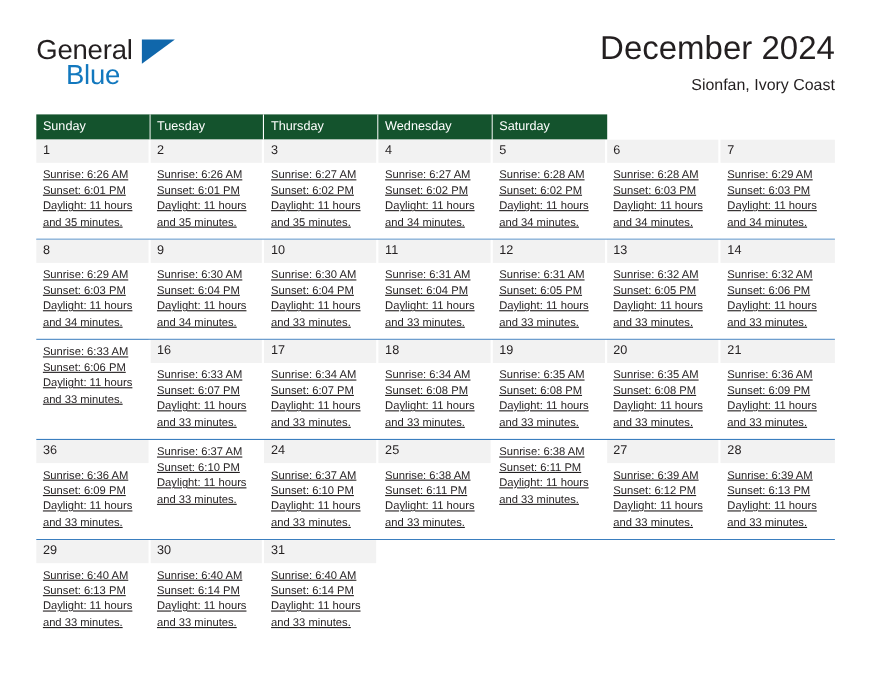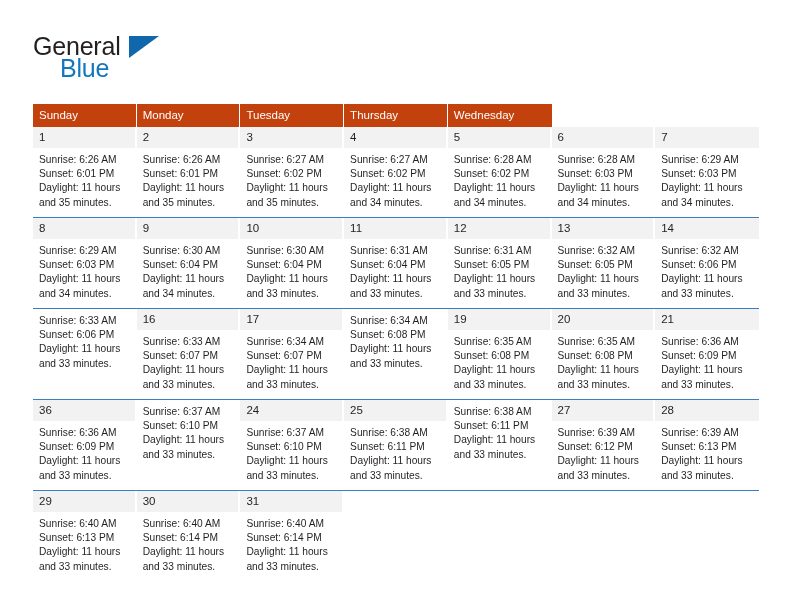--- a/index.html
+++ b/index.html
@@ -92,21 +92,21 @@
     width: 726px;
   }
   .dow-row {
     display: flex;
     width: 100%;
     background: #ffffff;
   }
   .dow {
     width: 103.71px;
     box-sizing: border-box;
-    background: #c2410c;
+    background: #14532d;
     color: #ffffff;
     font-size: 11.5px;
     line-height: 12px;
     padding: 5px 0 6px 6px;
     border-right: 1px solid #ffffff;
   }
   .dow:last-child { border-right: none; }
 
   .week {
     display: flex;
@@ -134,46 +134,51 @@
   }
   .cell.empty .daynum { background: #ffffff; }
 
   .info {
     padding: 5px 4px 0 6px;
     font-size: 10.2px;
     line-height: 14.2px;
     color: #231f20;
     height: 62px;
     box-sizing: border-box;
+    text-decoration: underline;
   }
   .info div { white-space: nowrap; }
 </style>
 </head>
 <body>
 
 <div class="page">
 
   <div class="top">
 
     <div class="logo">
       <span class="logo-general">General</span>
       <span class="logo-tri"></span>
       <span class="logo-blue">Blue</span>
     </div>
 
+    <div class="title-block">
+      <div class="cal-title">December 2024</div>
+      <div class="cal-subtitle">Sionfan, Ivory Coast</div>
+    </div>
 
   </div>
 
   <div class="calendar">
     <div class="dow-row">
         <div class="dow">Sunday</div>
-        <div class="dow">Monday</div>
         <div class="dow">Tuesday</div>
         <div class="dow">Thursday</div>
         <div class="dow">Wednesday</div>
+        <div class="dow">Saturday</div>
       </div>
     <div class="weeks">
         <div class="week first">
           <div class="cell">
             <div class="daynum">1</div>
             <div class="info">
               <div>Sunrise: 6:26 AM</div>
               <div>Sunset: 6:01 PM</div>
               <div>Daylight: 11 hours</div>
               <div>and 35 minutes.</div>
@@ -320,20 +325,21 @@
           <div class="cell">
             <div class="daynum">17</div>
             <div class="info">
               <div>Sunrise: 6:34 AM</div>
               <div>Sunset: 6:07 PM</div>
               <div>Daylight: 11 hours</div>
               <div>and 33 minutes.</div>
             </div>
           </div>
           <div class="cell">
+            <div class="daynum">18</div>
             <div class="info">
               <div>Sunrise: 6:34 AM</div>
               <div>Sunset: 6:08 PM</div>
               <div>Daylight: 11 hours</div>
               <div>and 33 minutes.</div>
             </div>
           </div>
           <div class="cell">
             <div class="daynum">19</div>
             <div class="info">

